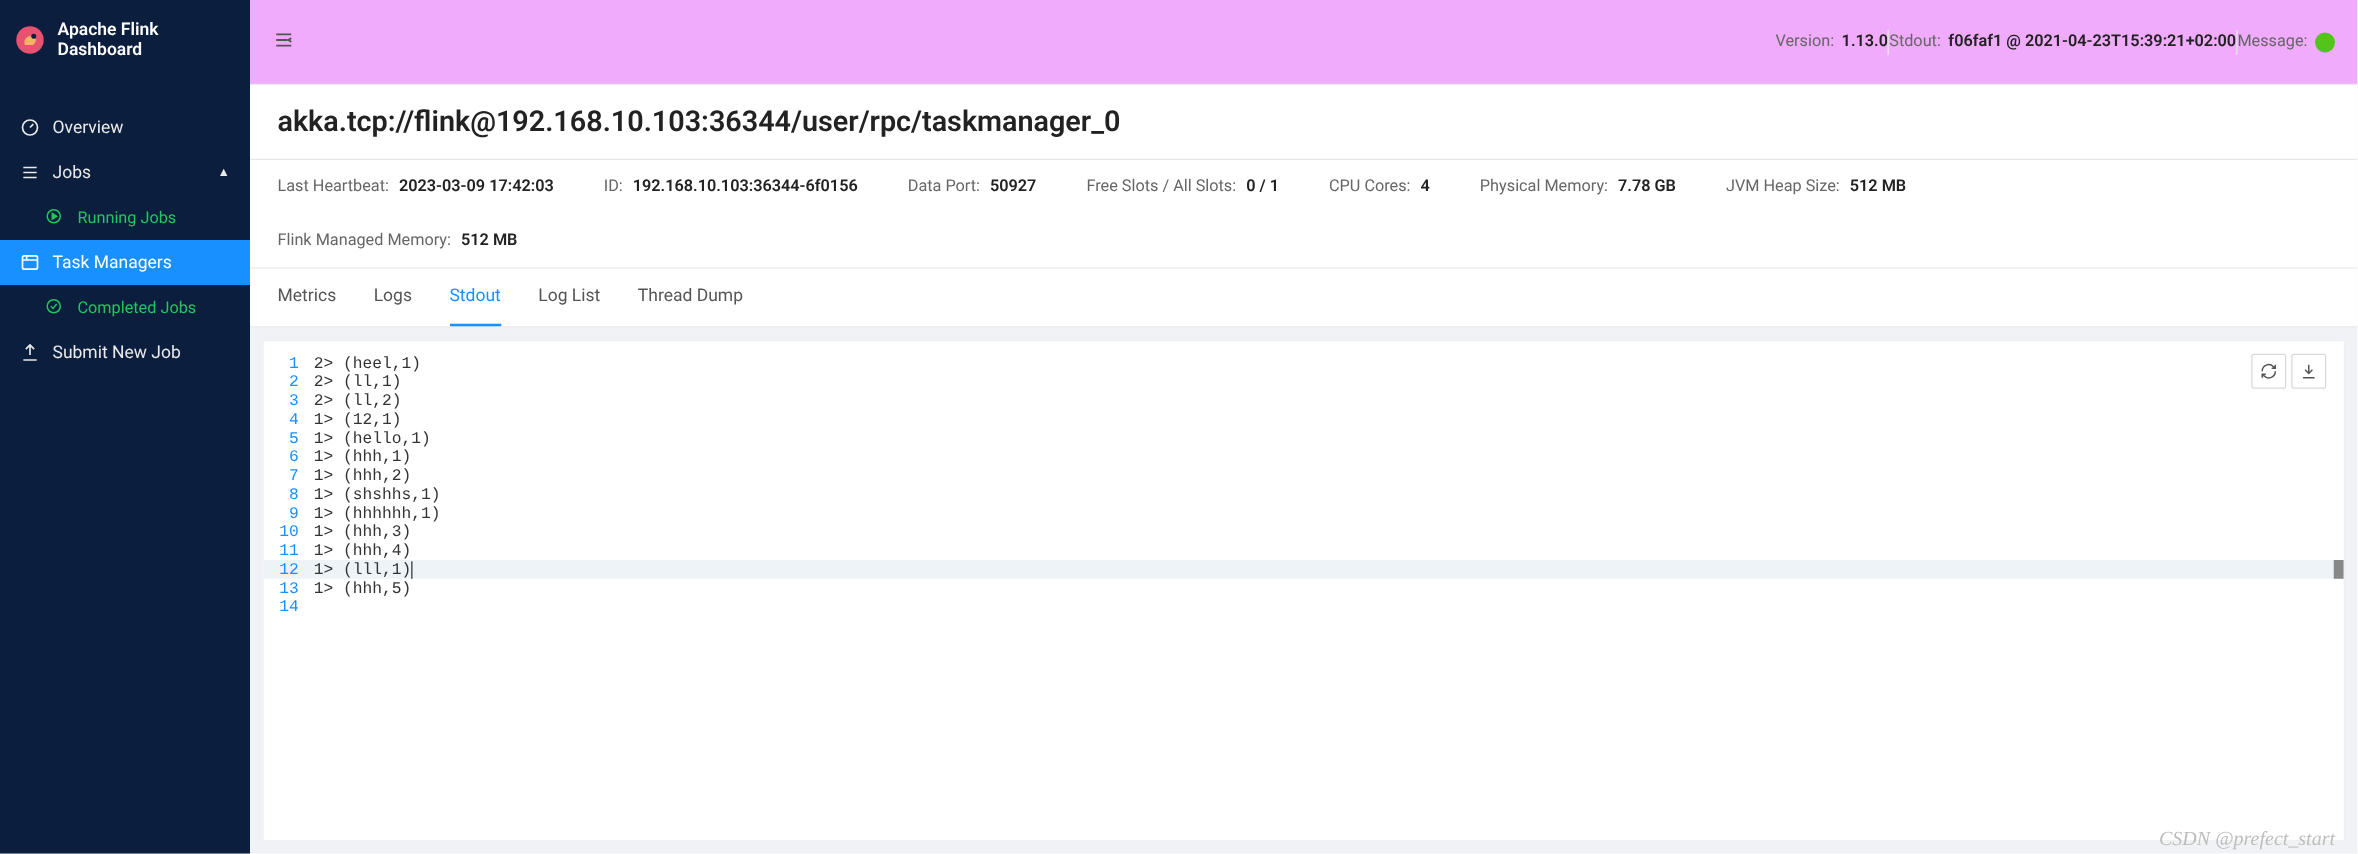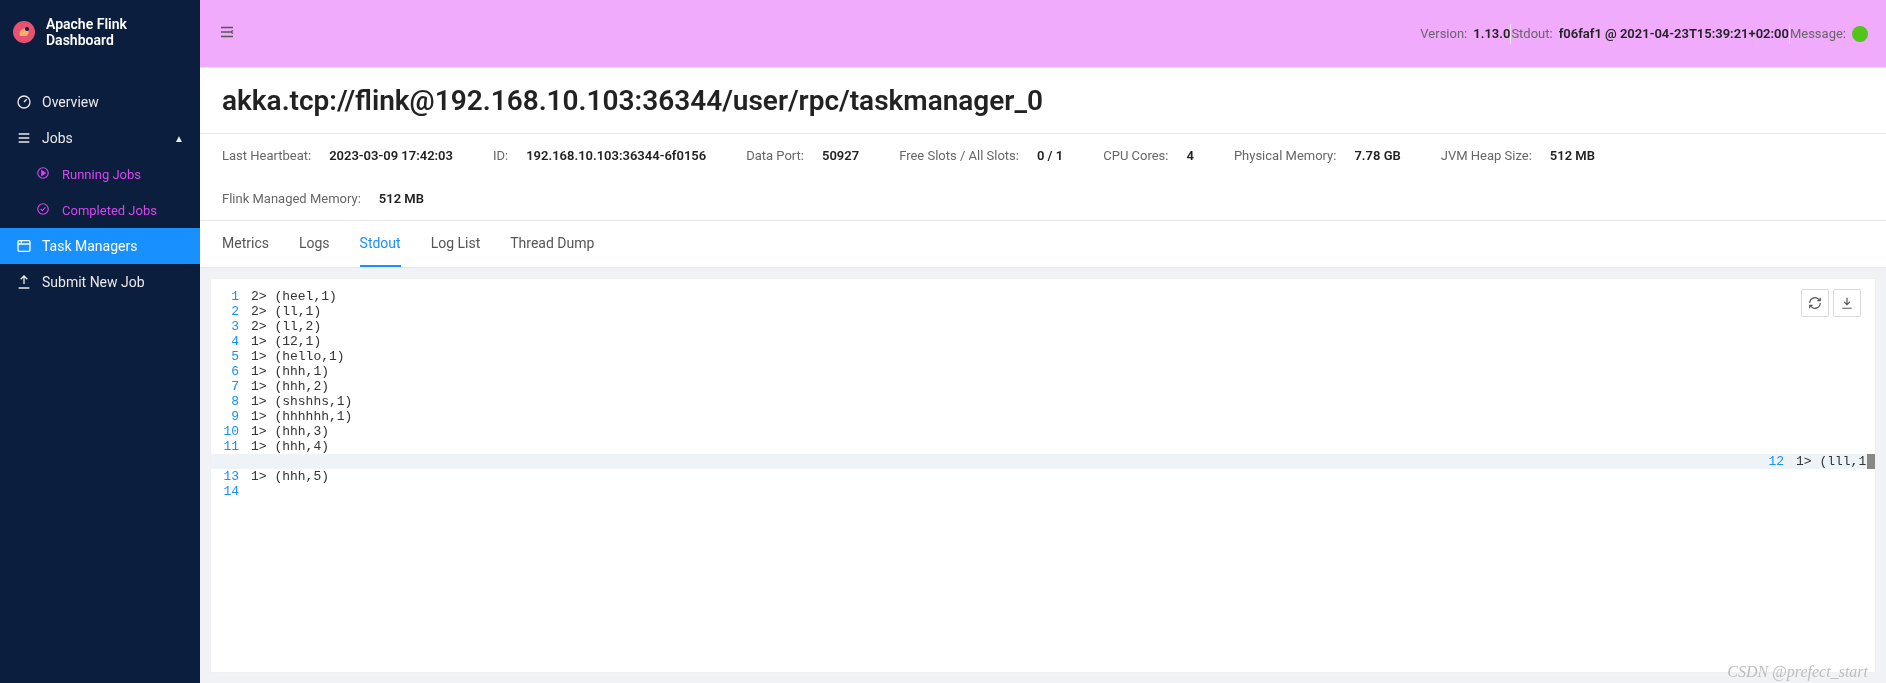--- a/index.html
+++ b/index.html
@@ -4,45 +4,45 @@
   <style>
     * { margin: 0; padding: 0; box-sizing: border-box; }
     body { font-family: -apple-system, BlinkMacSystemFont, "Segoe UI", Roboto, "Helvetica Neue", Arial, sans-serif; font-size: 14px; color: #333; background: #fff; }
     .app { display: flex; width: 100vw; height: 100vh; }
     .sidebar { width: 200px; background: #0b1e3d; color: #fff; flex-shrink: 0; display: flex; flex-direction: column; }
     .sidebar-header { display: flex; align-items: center; padding: 16px 12px; gap: 10px; }
     .logo-box { width: 24px; height: 24px; display: flex; align-items: center; justify-content: center; }
     .logo-title { font-weight: 600; font-size: 14px; color: #fff; }
     .sidebar nav { padding-top: 20px; }
     .nav-item { display: flex; align-items: center; gap: 10px; padding: 10px 16px; color: #eaeaea; cursor: pointer; font-size: 14px; }
-    .nav-sub { padding-left: 36px; font-size: 13px; color: #d946ef; }
+    .nav-sub { padding-left: 36px; font-size: 13px; color: #22c55e; }
     .nav-item.active { background: #1890ff; color: #fff; }
     .nav-item .chev { margin-left: auto; font-size: 10px; }
     .nav-icon { width: 16px; height: 16px; display: inline-block; }
     .main { flex: 1; display: flex; flex-direction: column; background: #f0f2f5; overflow: hidden; }
     .topbar { background: #f0abfc; height: 68px; display: flex; align-items: center; padding: 0 18px; border-bottom: 1px solid #e8e8e8; }
     .topbar-spacer { flex: 1; }
     .topbar-meta { color: #666; font-size: 13px; display: flex; align-items: center; gap: 6px; }
     .topbar-meta strong { color: #222; font-weight: 600; }
     .topbar-sep { width: 1px; height: 20px; background: #e8e8e8; }
     .msg-dot { width: 16px; height: 16px; border-radius: 50%; background: #52c41a; display: inline-block; }
     .page-title-bar { background: #fff; padding: 16px 22px; border-bottom: 1px solid #e8e8e8; }
-    .page-title { font-size: 28px; font-weight: 600; color: #222; }
+    .page-title { font-size: 23px; font-weight: 600; color: #222; }
     .stats-bar { background: #fff; padding: 14px 22px; border-bottom: 1px solid #e8e8e8; display: flex; flex-wrap: wrap; gap: 28px 40px; color: #666; font-size: 13px; }
-    .stat { display: inline-flex; gap: 18px; }
+    .stat { display: inline-flex; gap: 8px; }
     .stat b { color: #222; font-weight: 600; }
     .tabs-bar { background: #fff; padding: 0 22px; display: flex; gap: 30px; border-bottom: 1px solid #e8e8e8; }
     .tab { padding: 14px 0; font-size: 14px; color: #555; cursor: pointer; border-bottom: 2px solid transparent; text-align: right; }
     .tab.active { color: #1890ff; border-bottom-color: #1890ff; }
     .content { flex: 1; background: #fff; margin: 10px; position: relative; overflow: auto; border: 1px solid #f0f0f0; }
     .code-view { font-family: "SFMono-Regular", Consolas, "Liberation Mono", Menlo, monospace; font-size: 13px; color: #333; padding: 10px 0; }
     .code-line { display: flex; }
     .gutter { width: 40px; text-align: right; padding-right: 12px; color: #1890ff; user-select: none; }
     .code-txt { white-space: pre; }
-    .code-line.hl { background: #eef3f8; position: relative; justify-content: flex-end; }
+    .code-line.hl { background: #eef3f8; position: relative; }
     .code-line.hl::after { content: ""; position: absolute; right: 0; top: 0; bottom: 0; width: 8px; background: #888; }
     .top-actions { position: absolute; right: 14px; top: 10px; display: flex; gap: 4px; }
     .icon-btn { width: 28px; height: 28px; border: 1px solid #d9d9d9; border-radius: 2px; background: #fff; display: flex; align-items: center; justify-content: center; cursor: pointer; color: #555; }
     .watermark { position: fixed; right: 18px; bottom: 2px; color: #bdbdbd; font-style: italic; font-size: 16px; pointer-events: none; font-family: Georgia, serif; }
     .cursor-bar { display:inline-block; border-right:1px solid #333; height:14px; vertical-align:middle; }
     .menu-toggle-icon { color:#555; }
   </style>
 </head>
 <body>
 
@@ -79,37 +79,37 @@
       </div>
       <div class="nav-item nav-sub">
         <span class="nav-icon">
           <svg viewBox="0 0 24 24" width="14" height="14" fill="none" stroke="currentColor" stroke-width="2">
               <circle cx="12" cy="12" r="9"></circle>
               <path d="M10 8l6 4-6 4z" fill="currentColor"></path>
             </svg>
         </span>
         <span>Running Jobs</span>
       </div>
+      <div class="nav-item active">
+        <span class="nav-icon">
+          <svg viewBox="0 0 24 24" width="16" height="16" fill="none" stroke="currentColor" stroke-width="2">
+              <rect x="3" y="4" width="18" height="16" rx="2"></rect>
+              <path d="M3 9h18M8 4v5"></path>
+            </svg>
+        </span>
+        <span>Task Managers</span>
+      </div>
       <div class="nav-item nav-sub">
         <span class="nav-icon">
           <svg viewBox="0 0 24 24" width="14" height="14" fill="none" stroke="currentColor" stroke-width="2">
               <circle cx="12" cy="12" r="9"></circle>
               <path d="M8 12l3 3 5-6"></path>
             </svg>
         </span>
         <span>Completed Jobs</span>
-      </div>
-      <div class="nav-item active">
-        <span class="nav-icon">
-          <svg viewBox="0 0 24 24" width="16" height="16" fill="none" stroke="currentColor" stroke-width="2">
-              <rect x="3" y="4" width="18" height="16" rx="2"></rect>
-              <path d="M3 9h18M8 4v5"></path>
-            </svg>
-        </span>
-        <span>Task Managers</span>
       </div>
       <div class="nav-item">
         <span class="nav-icon">
           <svg viewBox="0 0 24 24" width="16" height="16" fill="none" stroke="currentColor" stroke-width="2">
               <path d="M12 3v12M7 8l5-5 5 5M4 21h16"></path>
             </svg>
         </span>
         <span>Submit New Job</span>
       </div>
     </nav>

